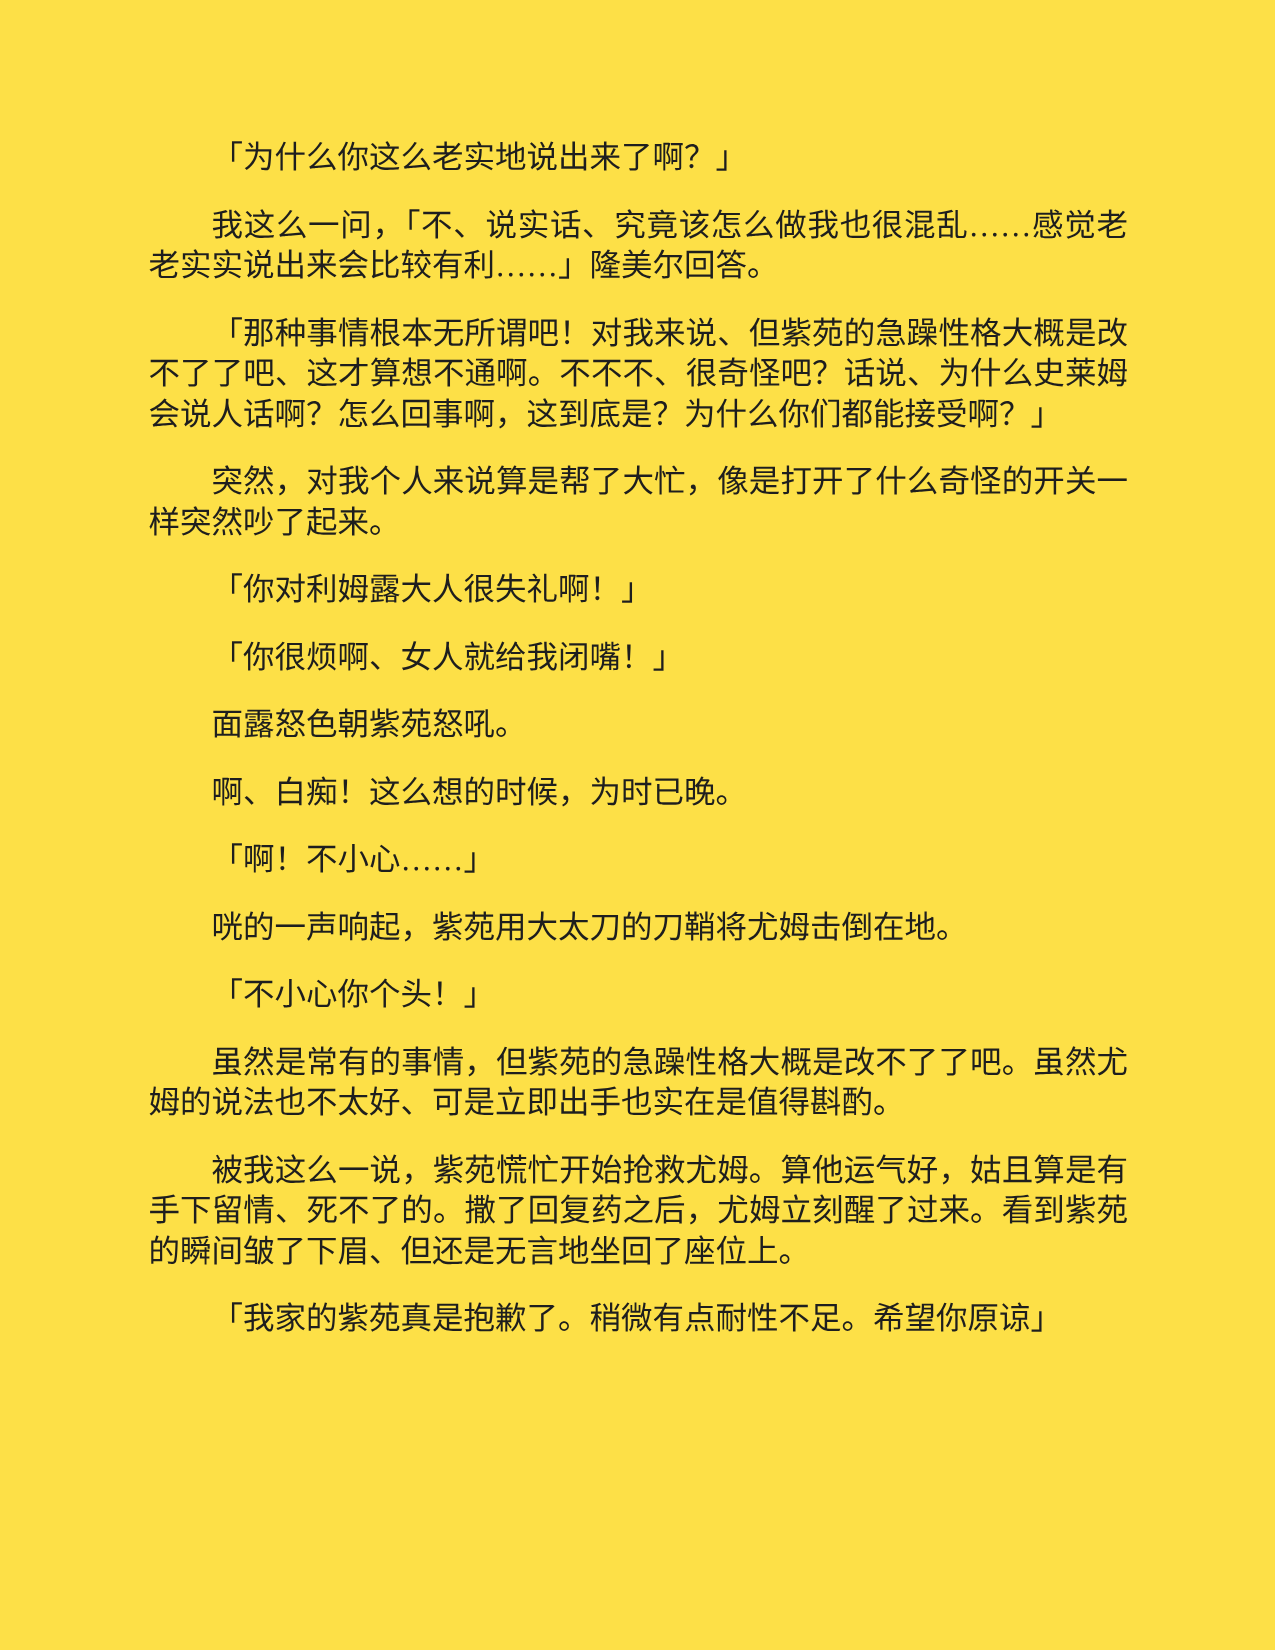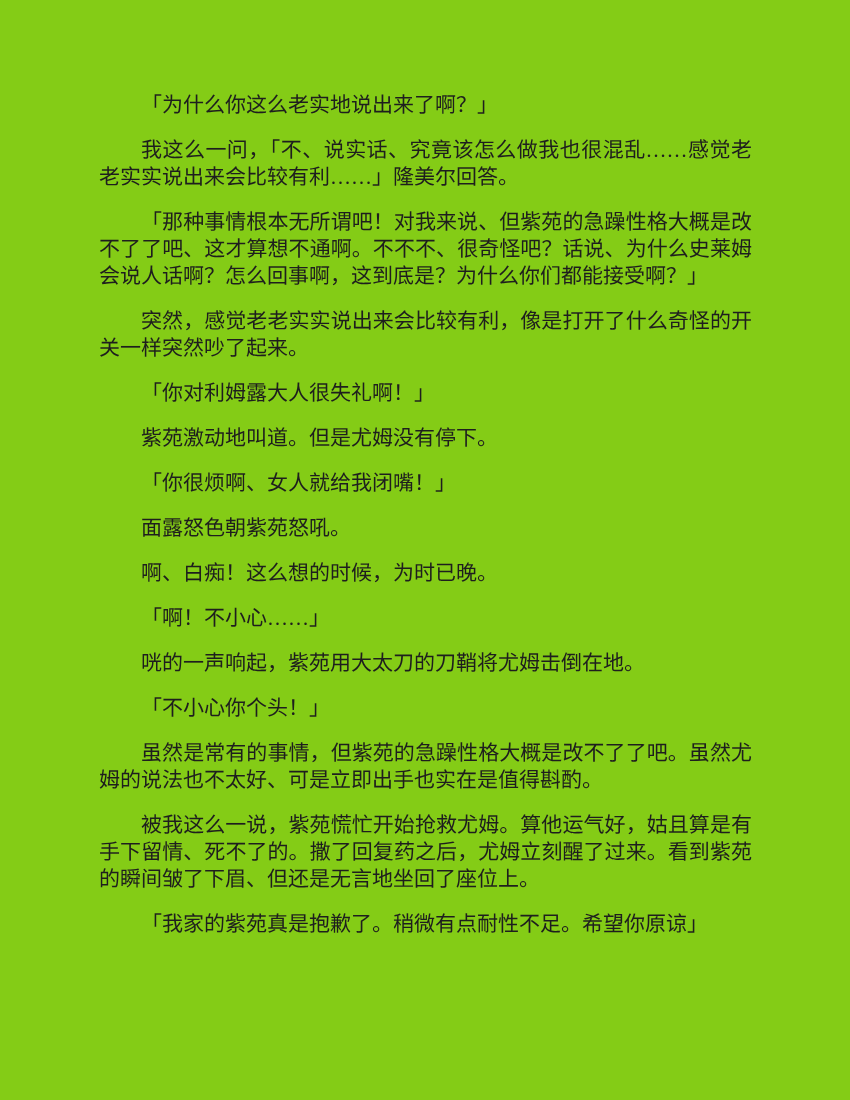--- a/index.html
+++ b/index.html
@@ -9,21 +9,21 @@
   }
   body {
     width: 850px;
     height: 1100px;
     overflow: hidden;
     font-family: "Liberation Serif", "DejaVu Serif", serif;
   }
   .page {
     width: 850px;
     height: 1100px;
-    background: #84cc16;
+    background: #fde047;
     box-sizing: border-box;
     padding: 92px 54px 0 99px;
   }
   .text-block {
     width: 653px;
     color: #1e1e1e;
     font-size: 21px;
     line-height: 27px;
     text-align: justify;
   }
@@ -35,23 +35,22 @@
   }
 </style>
 </head>
 <body>
 
 <div class="page">
   <div class="text-block">
     <p>「为什么你这么老实地说出来了啊？」</p>
     <p>我这么一问，「不、说实话、究竟该怎么做我也很混乱……感觉老老实实说出来会比较有利……」隆美尔回答。</p>
     <p>「那种事情根本无所谓吧！对我来说、但紫苑的急躁性格大概是改不了了吧、这才算想不通啊。不不不、很奇怪吧？话说、为什么史莱姆会说人话啊？怎么回事啊，这到底是？为什么你们都能接受啊？」</p>
-    <p>突然，感觉老老实实说出来会比较有利，像是打开了什么奇怪的开关一样突然吵了起来。</p>
+    <p>突然，对我个人来说算是帮了大忙，像是打开了什么奇怪的开关一样突然吵了起来。</p>
     <p>「你对利姆露大人很失礼啊！」</p>
-    <p>紫苑激动地叫道。但是尤姆没有停下。</p>
     <p>「你很烦啊、女人就给我闭嘴！」</p>
     <p>面露怒色朝紫苑怒吼。</p>
     <p>啊、白痴！这么想的时候，为时已晚。</p>
     <p>「啊！不小心……」</p>
     <p>咣的一声响起，紫苑用大太刀的刀鞘将尤姆击倒在地。</p>
     <p>「不小心你个头！」</p>
     <p>虽然是常有的事情，但紫苑的急躁性格大概是改不了了吧。虽然尤姆的说法也不太好、可是立即出手也实在是值得斟酌。</p>
     <p>被我这么一说，紫苑慌忙开始抢救尤姆。算他运气好，姑且算是有手下留情、死不了的。撒了回复药之后，尤姆立刻醒了过来。看到紫苑的瞬间皱了下眉、但还是无言地坐回了座位上。</p>
     <p>「我家的紫苑真是抱歉了。稍微有点耐性不足。希望你原谅」</p>
   </div>

